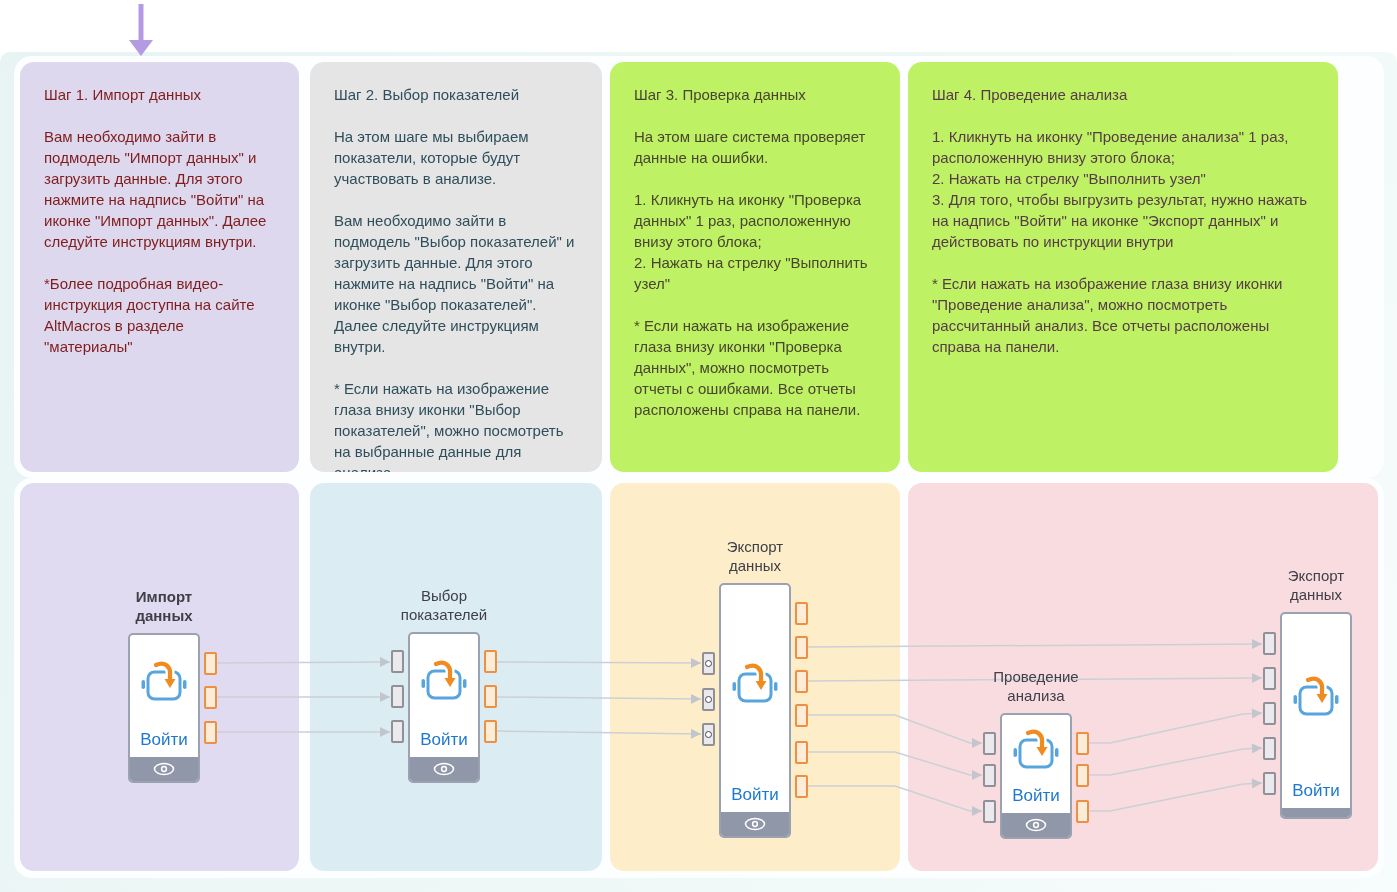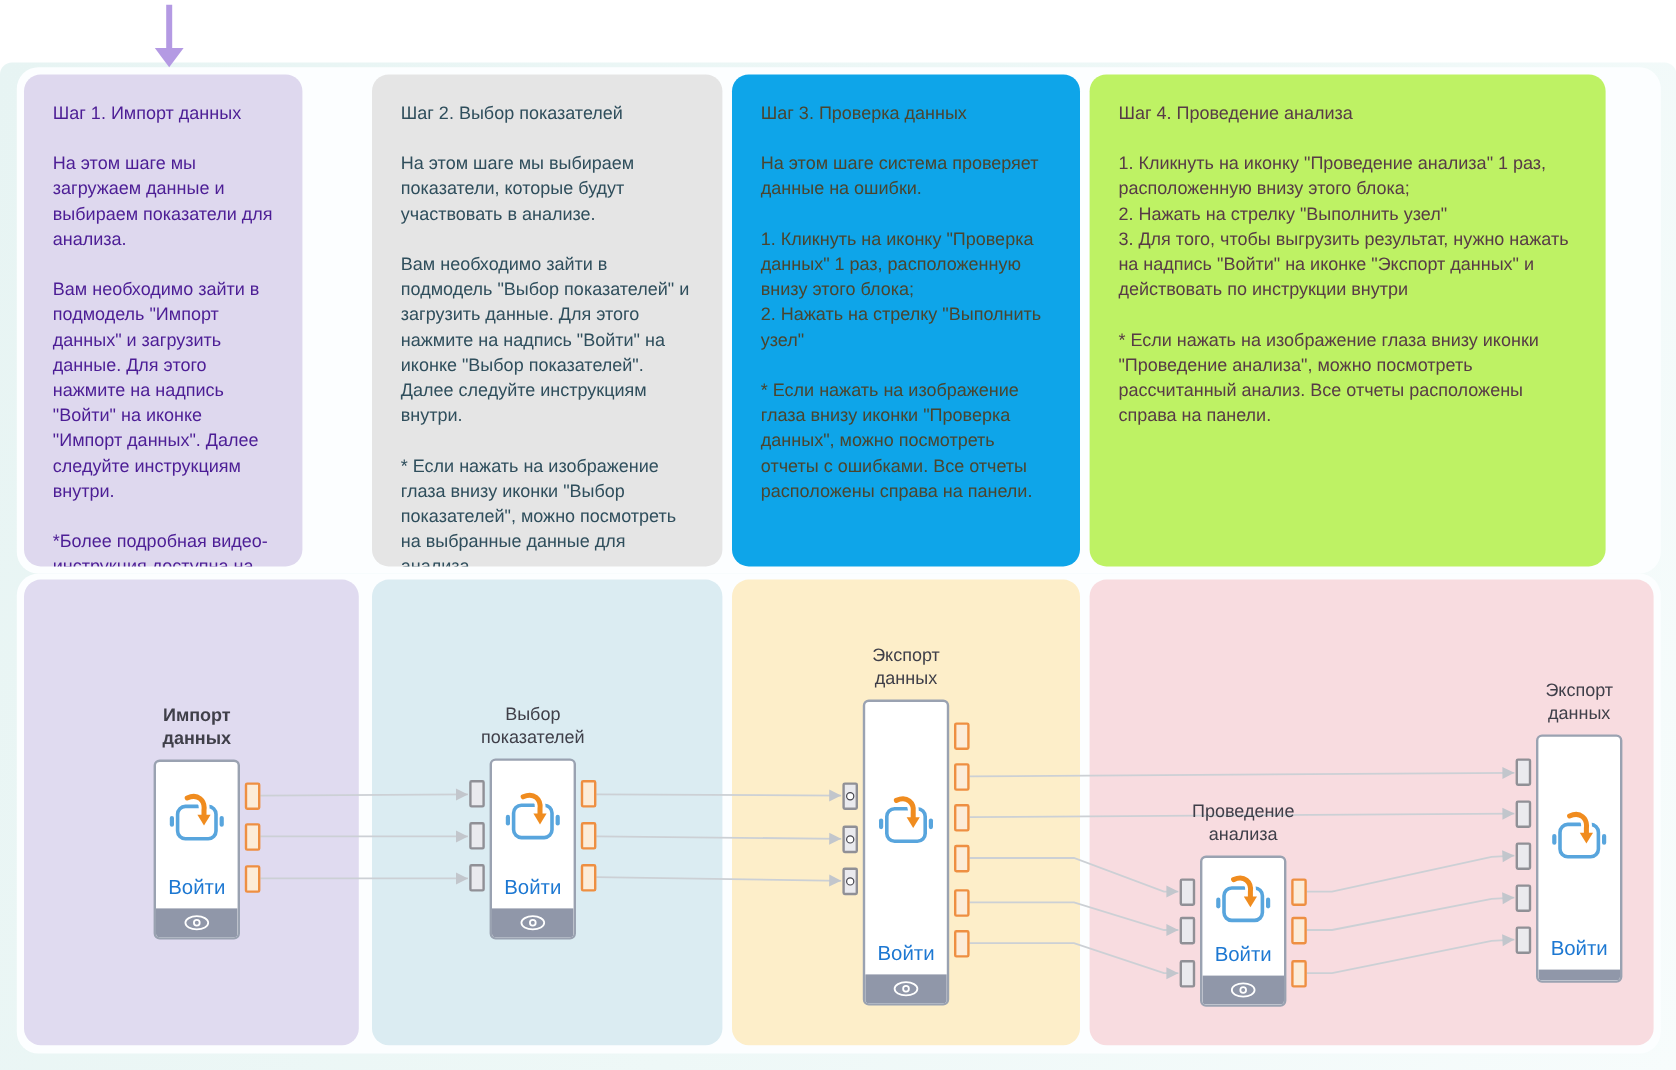--- a/index.html
+++ b/index.html
@@ -63,33 +63,32 @@
 <div id="mint-bg"></div>
 <div id="row-bg-1" class="row-bg"></div>
 <div id="row-bg-2" class="row-bg"></div>
 
 <svg id="start-arrow" width="30" height="56">
   <line x1="15" y1="2" x2="15" y2="40" stroke="#b49ae3" stroke-width="5"></line>
   <polygon points="3,38 27,38 15,54" fill="#b49ae3"></polygon>
 </svg>
 
 <div id="cards">
-    <div class="step-card" style="left: 20px; width: 232px; background: rgb(222, 216, 238); color: #4c1d95;">
+    <div class="step-card" style="left: 20px; width: 279px; background: rgb(222, 216, 238); color: #7f1d1d;">
       <div class="card-title">Шаг 1. Импорт данных</div>
-      <p>На этом шаге мы загружаем данные и выбираем показатели для анализа.</p>
       <p>Вам необходимо зайти в подмодель "Импорт данных" и загрузить данные. Для этого нажмите на надпись "Войти" на иконке "Импорт данных". Далее следуйте инструкциям внутри.</p>
       <p>*Более подробная видео-инструкция доступна на сайте AltMacros в разделе "материалы"</p>
     </div>
     <div class="step-card" style="left: 310px; width: 292px; background: #e5e5e5; color: rgb(47, 78, 92);">
       <div class="card-title">Шаг 2. Выбор показателей</div>
       <p>На этом шаге мы выбираем показатели, которые будут участвовать в анализе.</p>
       <p>Вам необходимо зайти в подмодель "Выбор показателей" и загрузить данные. Для этого нажмите на надпись "Войти" на иконке "Выбор показателей". Далее следуйте инструкциям внутри.</p>
       <p>* Если нажать на изображение глаза внизу иконки "Выбор показателей", можно посмотреть на выбранные данные для анализа</p>
     </div>
-    <div class="step-card" style="left: 610px; width: 290px; background: #0ea5e9; color: rgb(74, 69, 47);">
+    <div class="step-card" style="left: 610px; width: 290px; background: #bef264; color: rgb(74, 69, 47);">
       <div class="card-title">Шаг 3. Проверка данных</div>
       <p>На этом шаге система проверяет данные на ошибки.</p>
       <p>1. Кликнуть на иконку "Проверка данных" 1 раз, расположенную внизу этого блока;
 2. Нажать на стрелку "Выполнить узел"</p>
       <p>* Если нажать на изображение глаза внизу иконки "Проверка данных",  можно посмотреть отчеты с ошибками. Все отчеты расположены справа на панели.</p>
     </div>
     <div class="step-card" style="left: 908px; width: 430px; background: #bef264; color: rgb(87, 59, 70);">
       <div class="card-title">Шаг 4. Проведение анализа</div>
       <p>1. Кликнуть на иконку "Проведение анализа" 1 раз, расположенную внизу этого блока;
 2. Нажать на стрелку "Выполнить узел"

